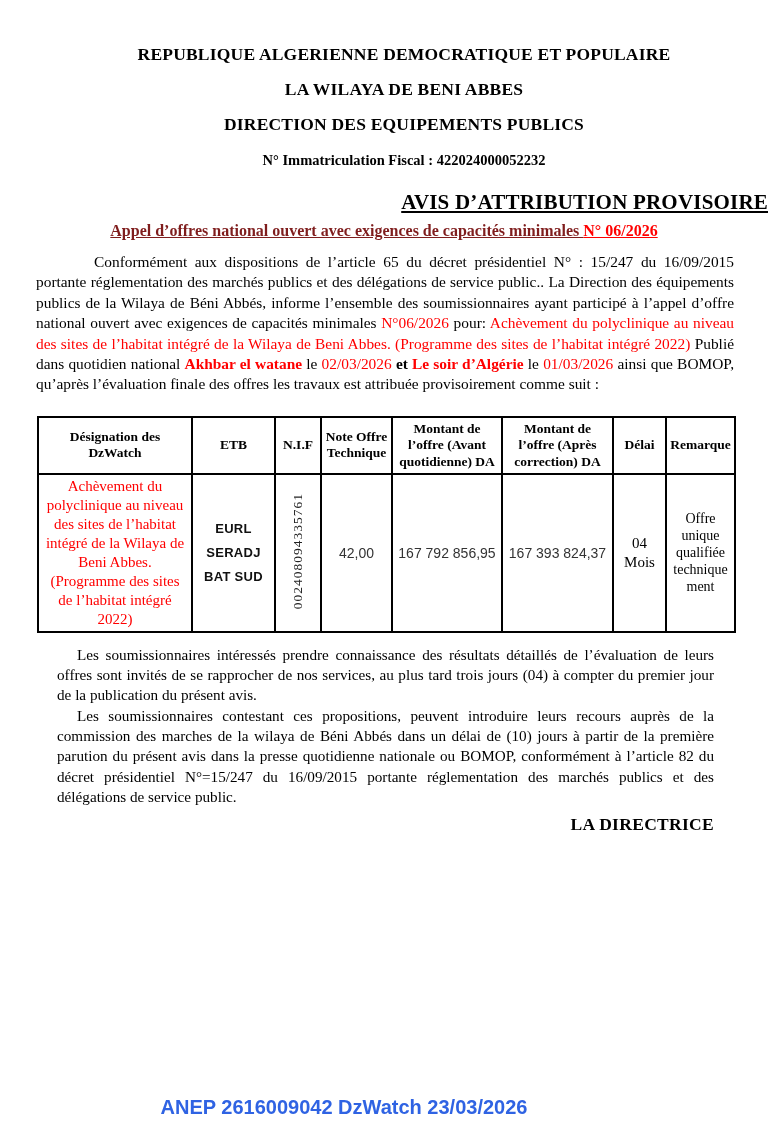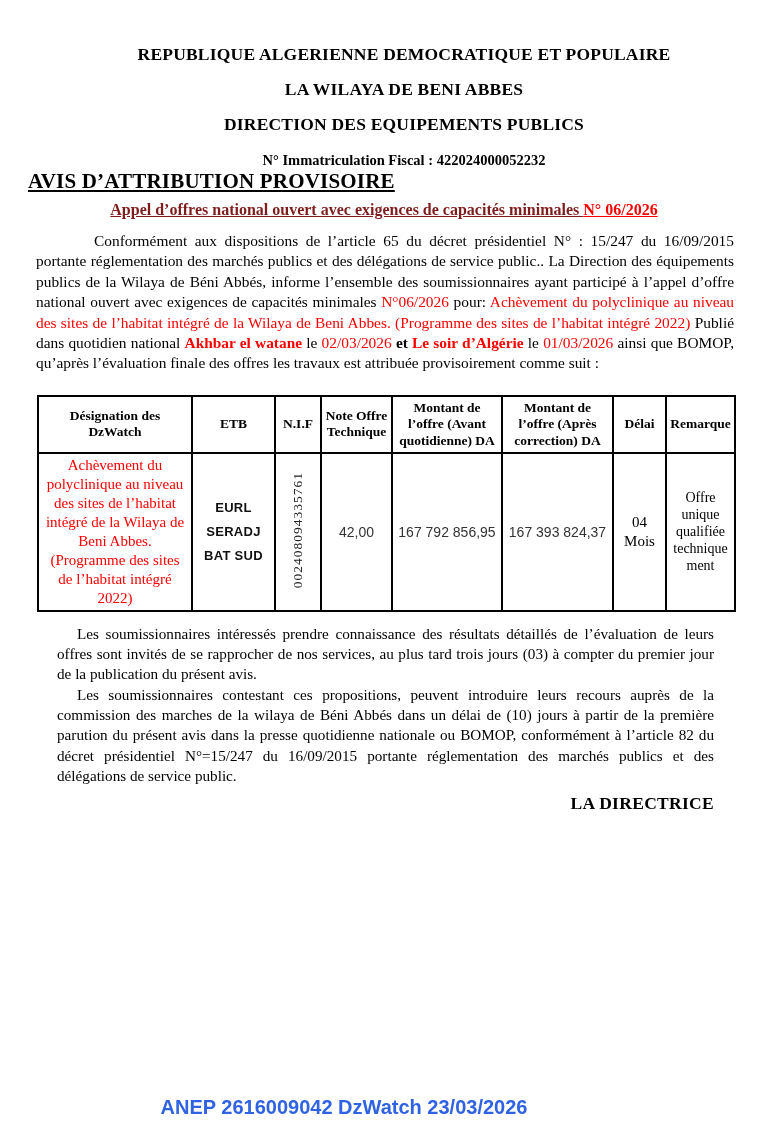--- a/index.html
+++ b/index.html
@@ -13,22 +13,22 @@
   }
   .page { width: 768px; height: 1138px; position: relative; }
 
   
   .doc-header { text-align: center; padding-top: 44px; padding-left: 40px; }
   .h-line { font-weight: bold; font-size: 17.5px; margin-bottom: 14px; letter-spacing: 0.2px; }
   .fiscal-line { font-weight: bold; font-size: 14.5px; margin-top: 17px; }
 
   
   .doc-title {
-    text-align: left; font-weight: bold; font-size: 21px;
-    text-decoration: underline; letter-spacing: 0.2px; padding-left: 28px;
+    text-align: right; font-weight: bold; font-size: 21px;
+    text-decoration: underline; margin-top: 21px; letter-spacing: 0.2px; padding-left: 28px;
   }
   .doc-subtitle { text-align: center; font-weight: bold; font-size: 16px; margin-top: 7px; }
   .doc-subtitle .u-black { text-decoration: underline; color: #7f1d1d; }
   .doc-subtitle .u-red   { text-decoration: underline; color: #ff0000; }
 
   
   .intro {
     margin: 12px 34px 0 36px;
     font-size: 15.4px; line-height: 20.4px;
     text-align: justify; text-indent: 58px;
@@ -151,21 +151,21 @@
           <span>unique</span>
           <span>qualifiée</span>
           <span>technique</span>
           <span>ment</span>
         </td>
       </tr>
     </tbody>
   </table>
 
   <div class="notes">
-    <p>Les soumissionnaires intéressés prendre connaissance des résultats détaillés de l’évaluation de leurs offres sont invités de se rapprocher de nos services, au plus tard trois jours (03) à compter du premier jour de la publication du présent avis.</p>
+    <p>Les soumissionnaires intéressés prendre connaissance des résultats détaillés de l’évaluation de leurs offres sont invités de se rapprocher de nos services, au plus tard trois jours (04) à compter du premier jour de la publication du présent avis.</p>
     <p>Les soumissionnaires contestant ces propositions, peuvent introduire leurs recours auprès de la commission des marches de la wilaya de Béni Abbés dans un délai de (10) jours à partir de la première parution du présent avis dans la presse quotidienne nationale ou BOMOP, conformément à l’article 82 du décret présidentiel N°=15/247 du 16/09/2015 portante réglementation des marchés publics et des délégations de service public.</p>
   </div>
 
   <div class="signature">LA DIRECTRICE</div>
 
   <div class="anep-footer">ANEP 2616009042 DzWatch 23/03/2026</div>
 
 </div>
 
 </body></html>

